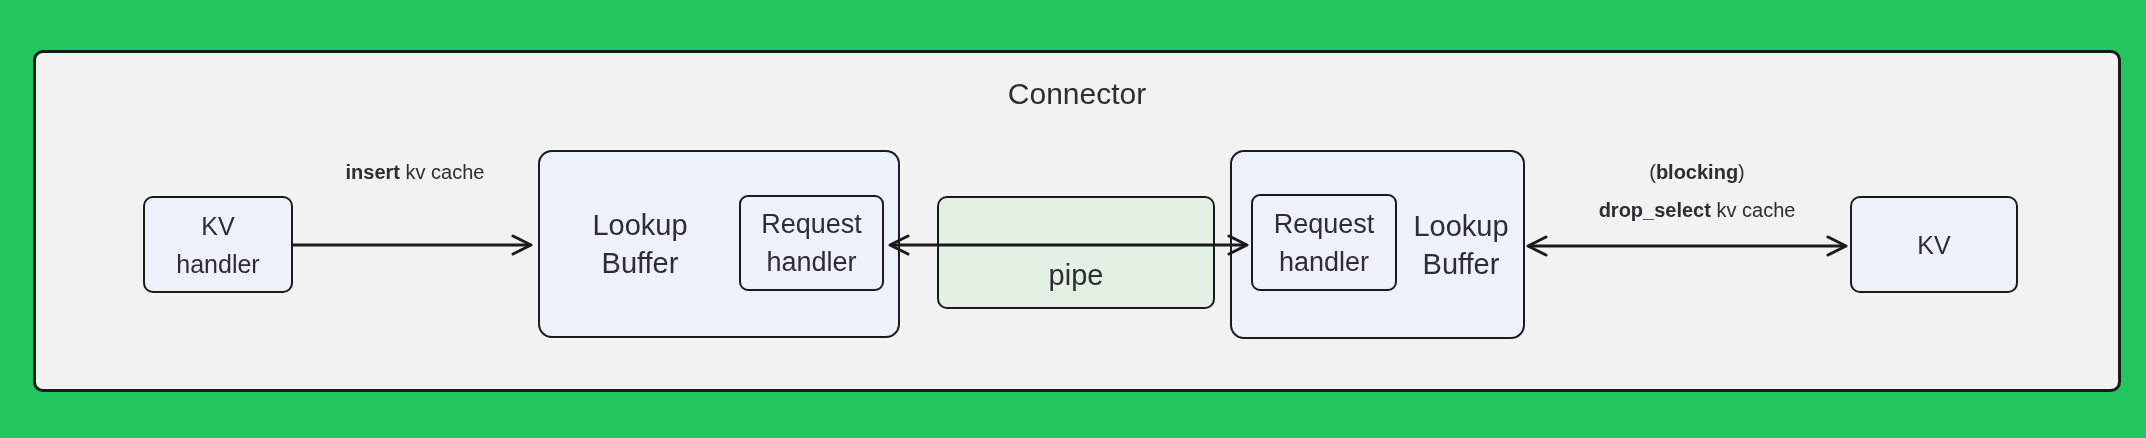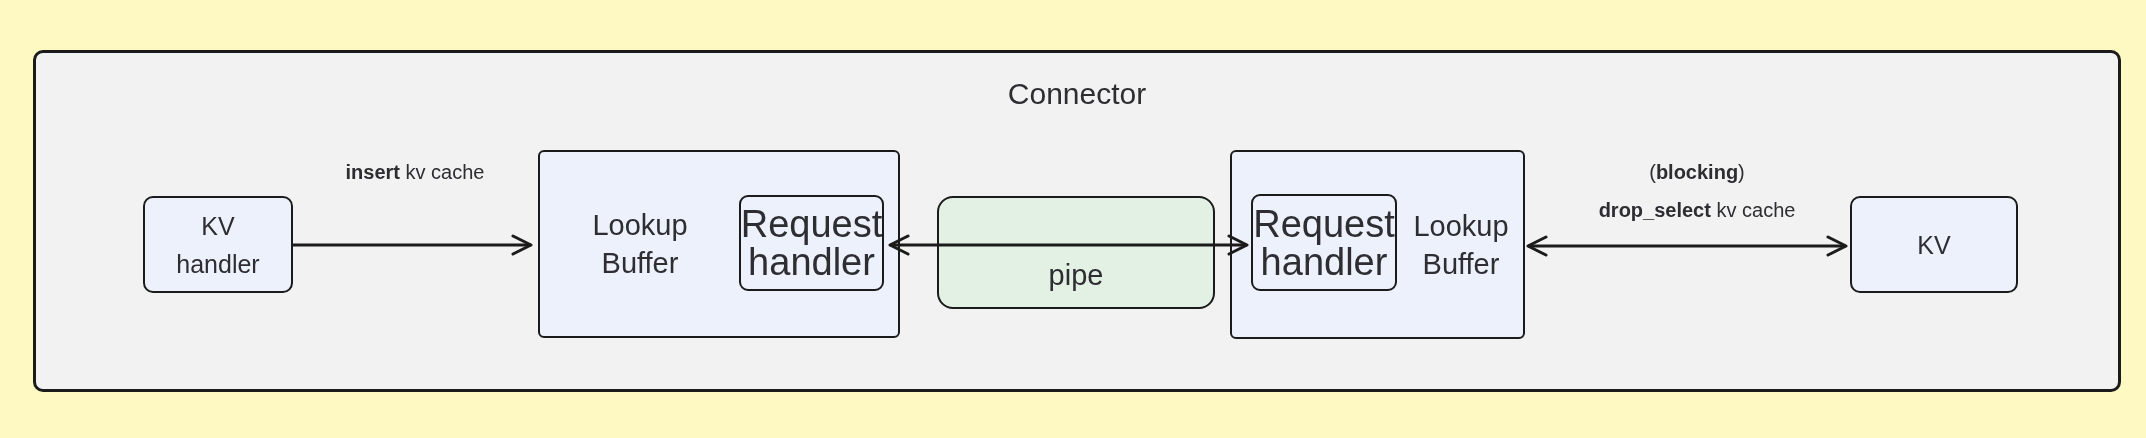--- a/index.html
+++ b/index.html
@@ -4,21 +4,21 @@
 <style>
   html, body {
     margin: 0;
     padding: 0;
     background: #ffffff;
   }
   .canvas {
     position: relative;
     width: 2146px;
     height: 438px;
-    background: #fef9c3;
+    background: #22c55e;
     font-family: "Liberation Sans", "DejaVu Sans", sans-serif;
     color: #2d2d32;
     overflow: hidden;
   }
   .outer-box {
     position: absolute;
     left: 33px; top: 50px;
     width: 2088px; height: 342px;
     background: #f2f2f2;
     border: 3px solid #1b1b1b;
@@ -48,21 +48,21 @@
     font-size: 25px;
     line-height: 38px;
     text-align: center;
   }
   .node-kv-producer  { left: 143px;  top: 196px; width: 150px; height: 97px; }
   .node-kv-consumer  { left: 1850px; top: 196px; width: 168px; height: 97px; }
   .lookup-buffer {
     position: absolute;
     background: #edf1fb;
     border: 2.5px solid #1b1b1b;
-    border-radius: 6px;
+    border-radius: 14px;
     box-sizing: border-box;
     z-index: 2;
   }
   .lookup-left  { left: 538px;  top: 150px; width: 362px; height: 188px; }
   .lookup-right { left: 1230px; top: 150px; width: 295px; height: 189px; }
   .lookup-text {
     position: absolute;
     top: 0; bottom: 0;
     display: flex;
     flex-direction: column;
@@ -77,33 +77,33 @@
   .request-handler {
     position: absolute;
     background: #edf1fb;
     border: 2.5px solid #1b1b1b;
     border-radius: 9px;
     box-sizing: border-box;
     display: flex;
     flex-direction: column;
     align-items: center;
     justify-content: center;
-    font-size: 38px;
+    font-size: 27px;
     line-height: 38px;
     text-align: center;
   }
   .lookup-left  .request-handler { left: 199px; top: 43px; width: 145px; height: 96px; }
   .lookup-right .request-handler { left: 19px;  top: 42px; width: 146px; height: 97px; }
   .pipe-box {
     position: absolute;
     left: 937px; top: 196px;
     width: 278px; height: 113px;
     background: #e3f0e4;
     border: 2.5px solid #1b1b1b;
-    border-radius: 16px;
+    border-radius: 10px;
     box-sizing: border-box;
     z-index: 2;
   }
   .pipe-label {
     position: absolute;
     left: 0; right: 0;
     top: 58px;
     text-align: center;
     font-size: 29px;
     line-height: 38px;

